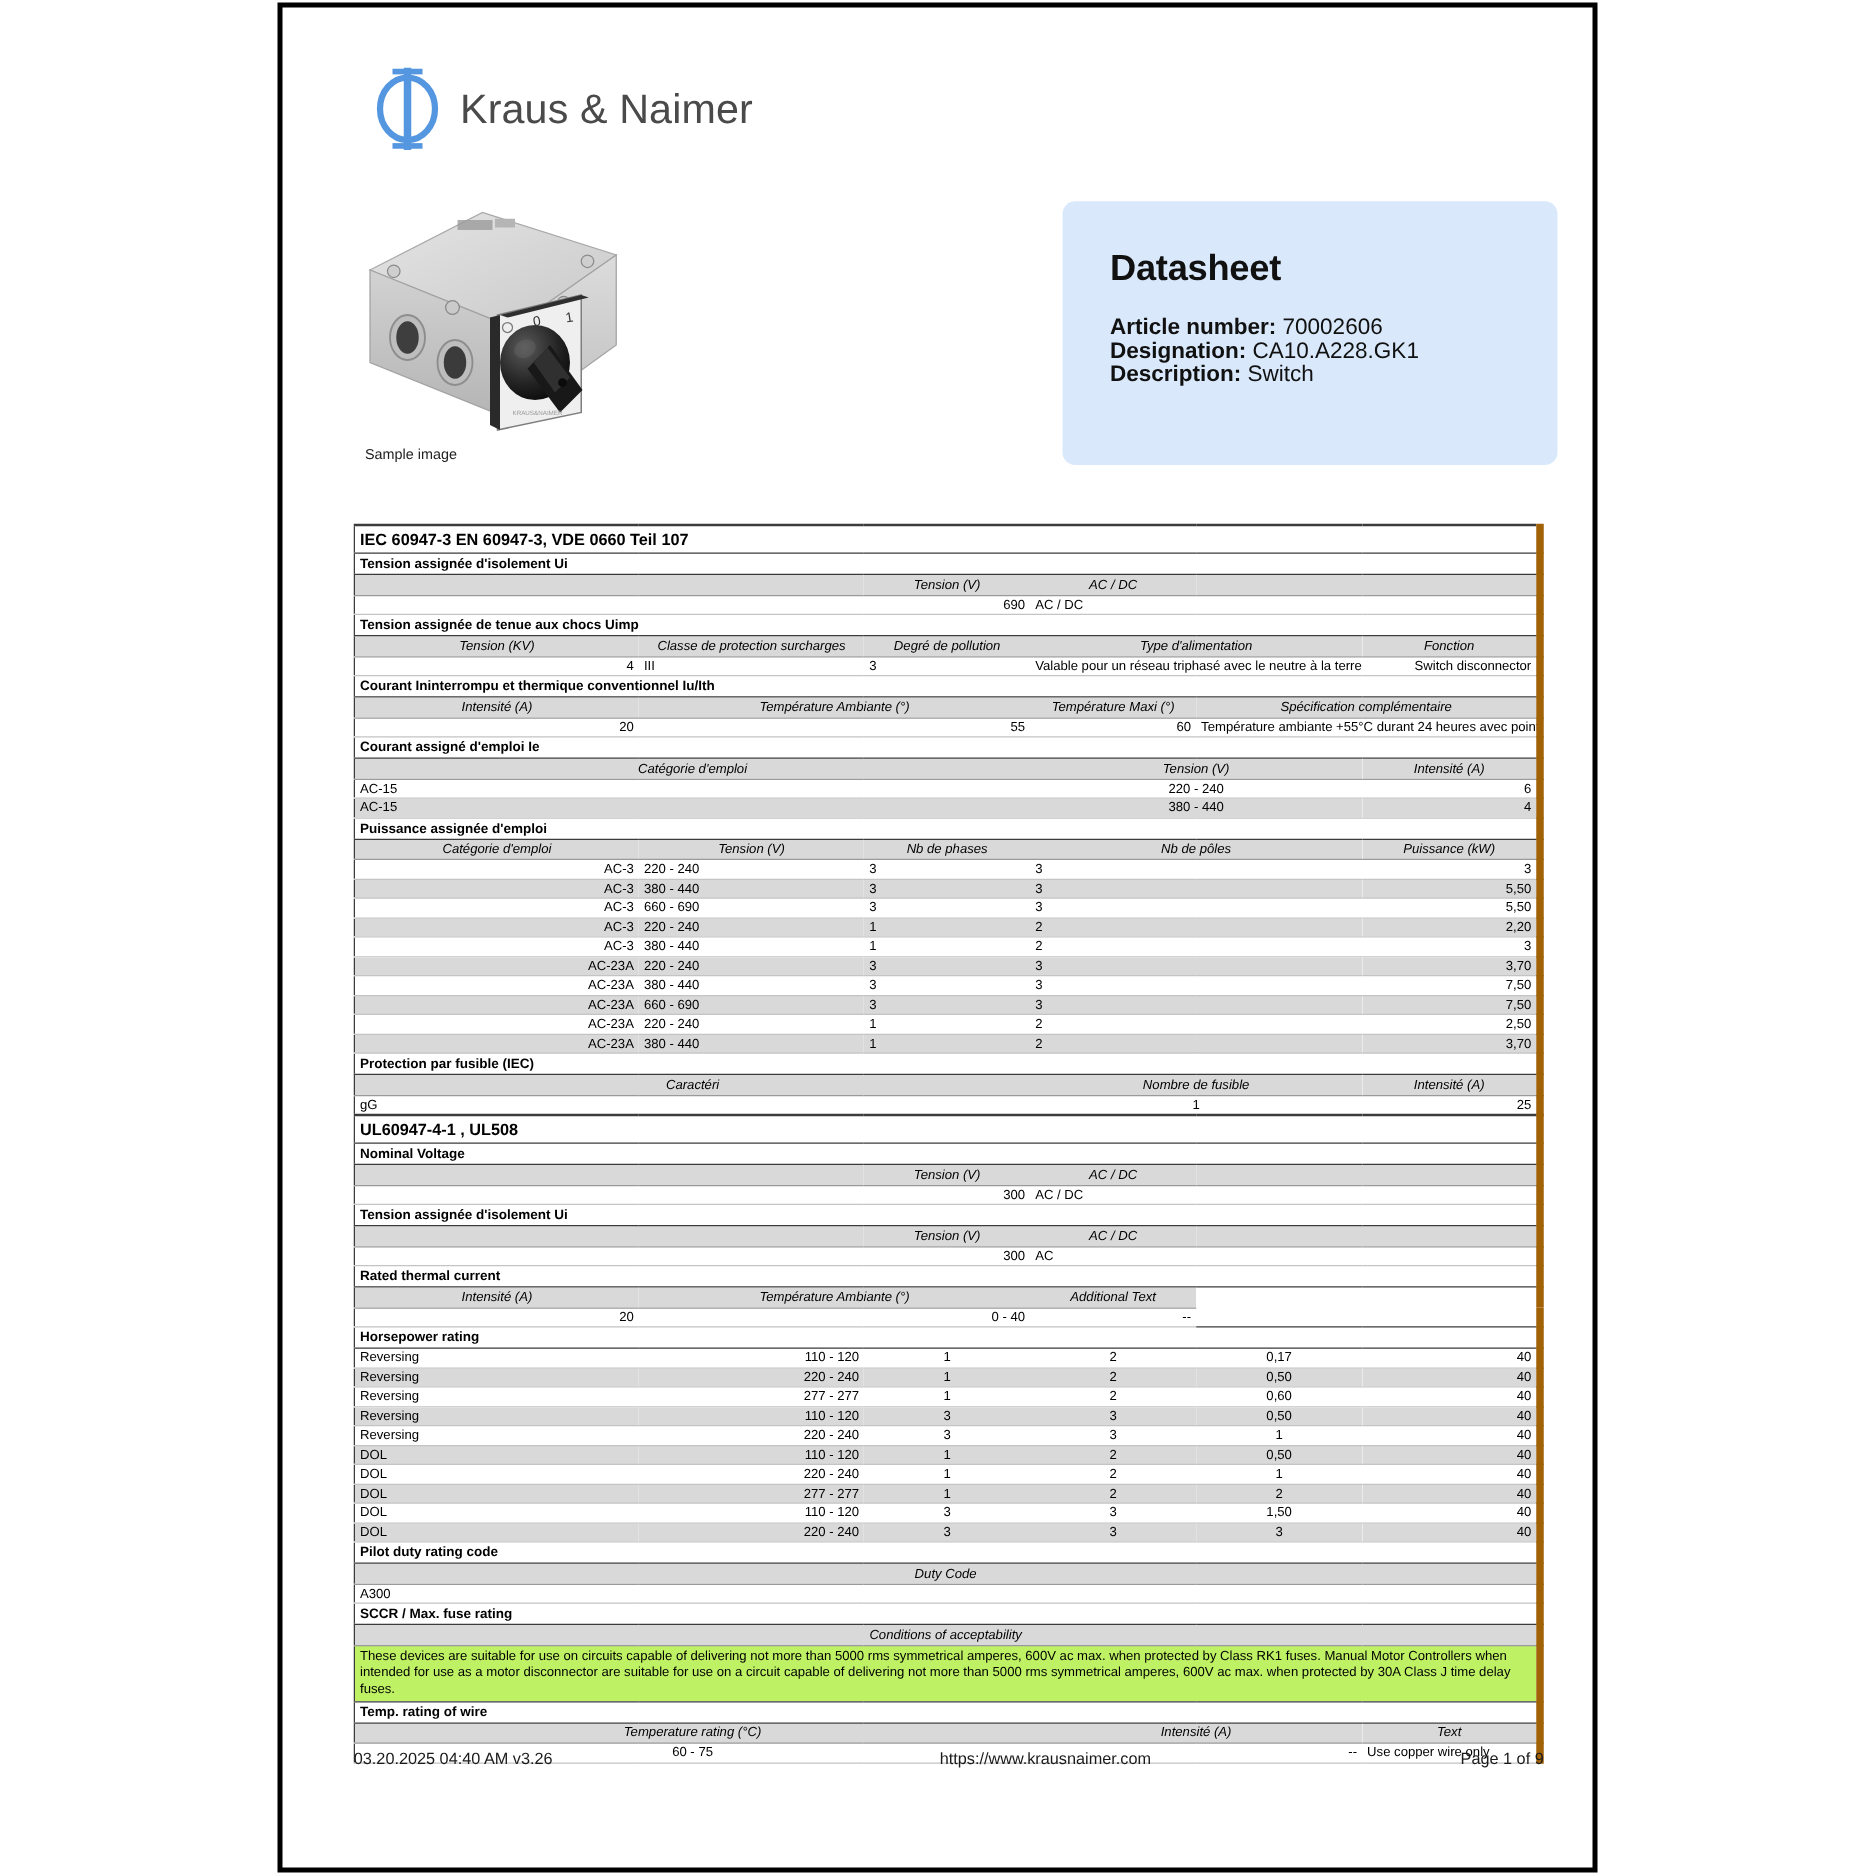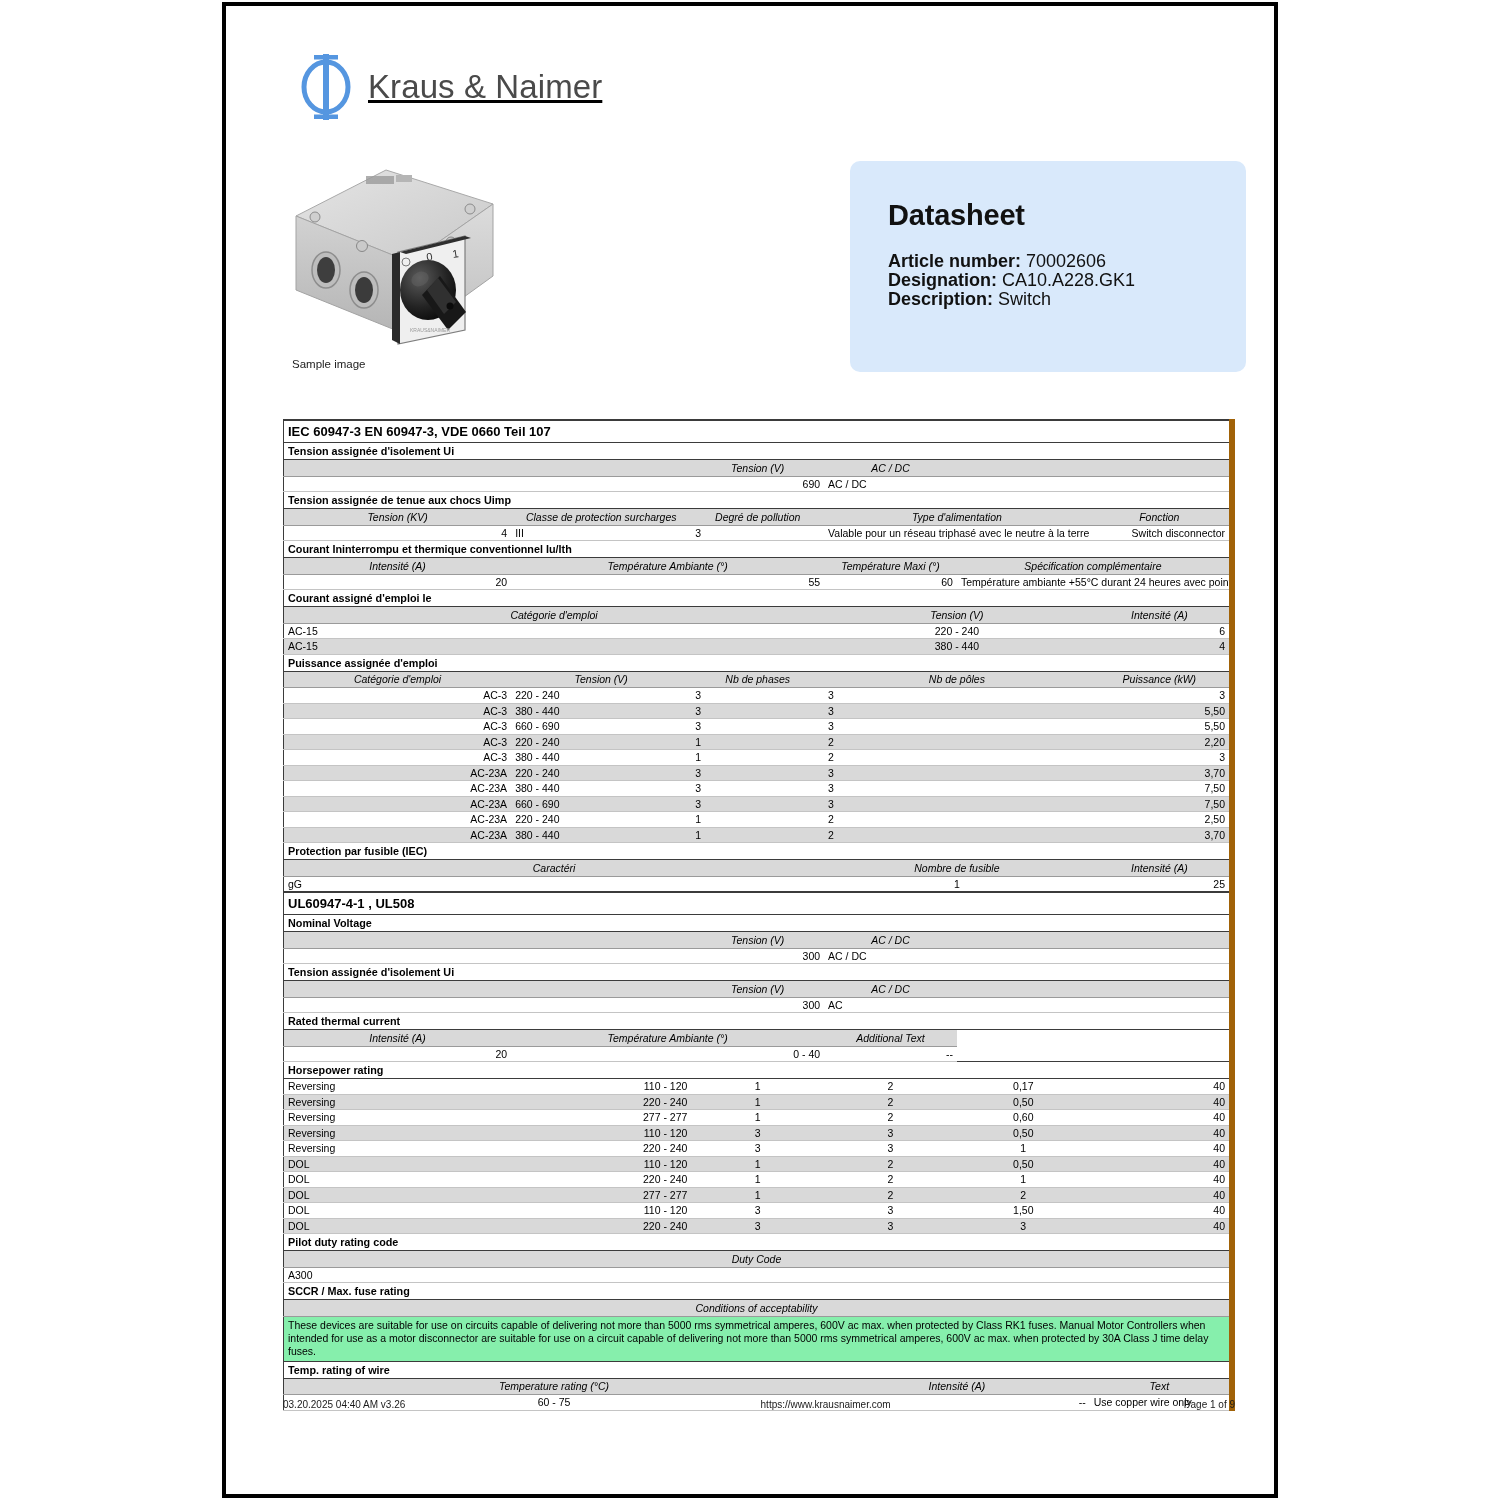--- a/index.html
+++ b/index.html
@@ -19,21 +19,21 @@
   }
   .inner {
     position: relative;
     width: 100%; height: 100%;
   }
 
   
   .logo-row {
     position: absolute;
     left: 72px; top: 48px;
-    display: flex; align-items: center; gap: 14px; text-decoration: underline;
+    display: flex; align-items: center; gap: 14px;
   }
   .logo-mark { width: 56px; height: 66px; display:block; }
   .logo-text {
     font-size: 33px;
     color: #4a4a4a;
     font-weight: 400;
     letter-spacing: 0.1px;
     white-space: nowrap;
   }
 
@@ -116,21 +116,21 @@
   tr.hdr > td {
     font-style: italic;
     background: #d9d9d9;
     border-bottom: 1px solid #9a9a9a;
     padding-top: 1.5px; padding-bottom: 1.5px; text-align: center;
   }
   tr.zebra0 > td { background: #ffffff; }
   tr.zebra1 > td { background: #d9d9d9; }
   tr.data > td { border-bottom: 1px solid #c4c4c4; }
   tr.note > td {
-    background: #86efac;
+    background: #bef264;
     white-space: normal;
     line-height: 13px;
     padding: 2px 4px 3px 4px;
     border-bottom: 1px solid #3b3b3b;
   }
   td.r { text-align: right; }
   td.c { text-align: center; }
   td.l { text-align: left; }
 
   .tbl-outer {
@@ -139,21 +139,21 @@
     padding-left: 28px;
   }
 
   
   .footer {
     position: absolute;
     left: 57px; top: 1393px;
     width: 952px;
     display: flex;
     justify-content: space-between;
-    font-size: 10px;
+    font-size: 13px;
     color: #1a1a1a;
     gap: 44px;
   }
   .footer .mid { margin-left: 62px; }
 </style>
 </head>
 <body>
 
 <div id="page-frame">
  <div class="inner">

